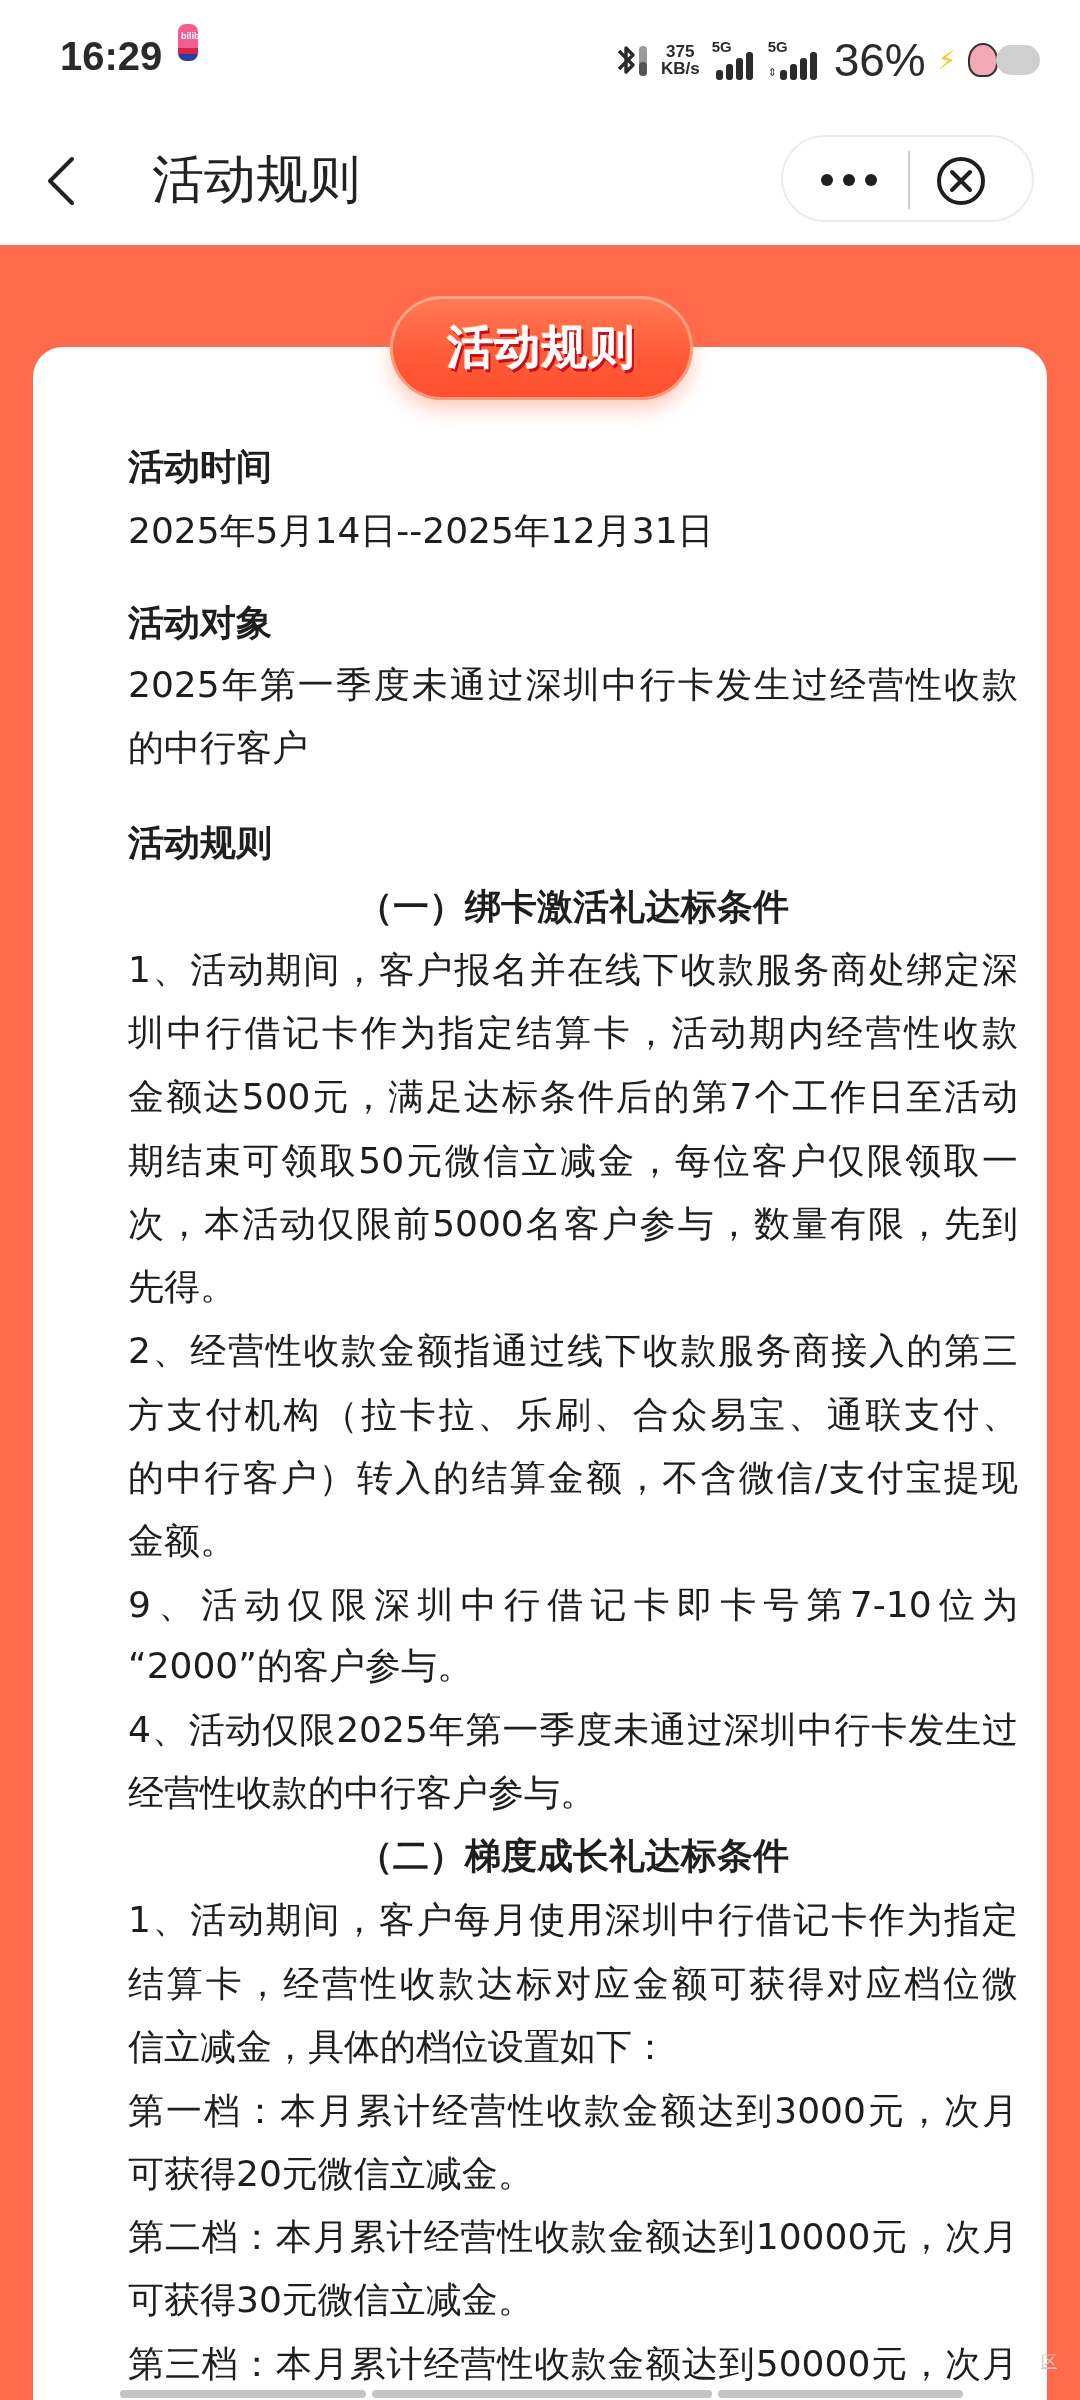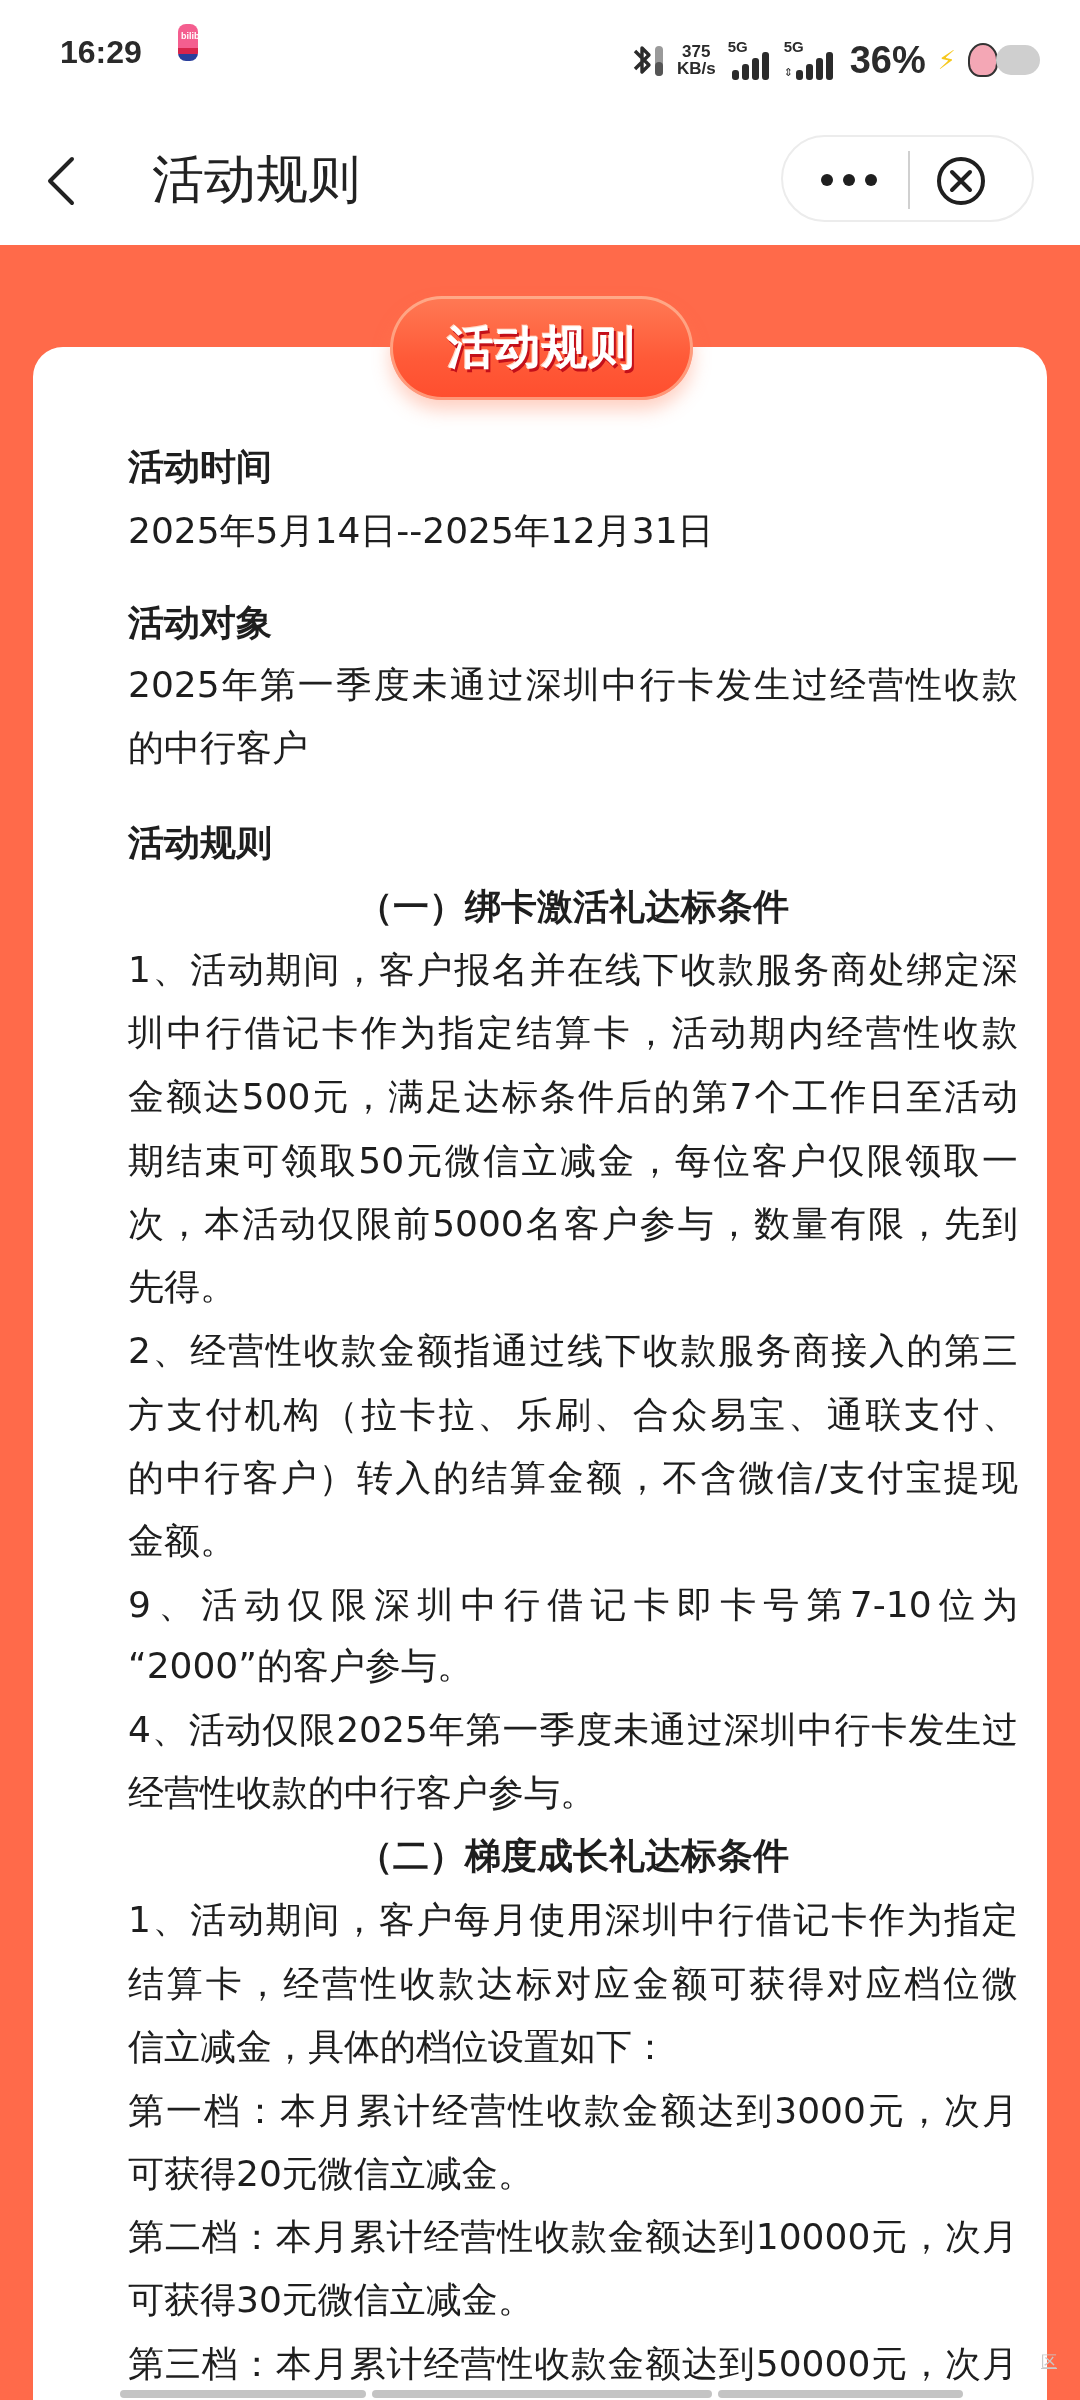--- a/index.html
+++ b/index.html
@@ -1,30 +1,30 @@
 <!DOCTYPE html>
 <html><head>
 <meta charset="utf-8">
 <style>
   * { box-sizing: border-box; margin: 0; padding: 0; }
   html, body { width: 1080px; height: 2400px; overflow: hidden; background: #ff6a4a; }
   body { position: relative; font-family: "DejaVu Sans", "Liberation Sans", sans-serif; color: #1f1f1f; }
 
   
   .statusbar { position: absolute; left: 0; top: 0; width: 1080px; height: 115px; background: #fff; }
-  .sb-time { position: absolute; left: 60px; top: 34px; font-size: 32px; font-weight: 600; color: #2a2a2a; letter-spacing: 0px; font-family: "Liberation Sans", sans-serif; }
+  .sb-time { position: absolute; left: 60px; top: 34px; font-size: 40px; font-weight: 600; color: #2a2a2a; letter-spacing: 0px; font-family: "Liberation Sans", sans-serif; }
   .sb-app { position: absolute; left: 178px; top: 24px; width: 20px; height: 37px; border-radius: 8px; background: linear-gradient(#f45e8f 0 66%, #d8244b 66% 82%, #2a3f9c 82%); overflow: hidden; }
   .sb-app span { position: absolute; left: 3px; top: 7px; font-size: 9px; color: #fff; font-weight: bold; font-family: "Liberation Sans", sans-serif; }
   .sb-right { position: absolute; right: 40px; top: 38px; height: 44px; display: flex; align-items: center; gap: 12px; color: #2b2b2b; }
   .sb-bt { width: 36px; height: 40px; }
   .sb-speed { display: flex; flex-direction: column; align-items: center; line-height: 17px; font-size: 17px; font-weight: bold; font-family: "Liberation Sans", sans-serif; }
   .sb-sig { display: flex; align-items: flex-end; gap: 3px; position: relative; height: 40px; }
   .sb-sig .lbl { position: absolute; left: 0; top: -2px; font-size: 15px; font-weight: bold; font-family: Liberation Sans, sans-serif; }
   .sb-sig .bar { width: 7px; background: #2b2b2b; border-radius: 3px; }
-  .sb-bat { font-size: 38px; font-weight: 700; font-family: "Liberation Sans", sans-serif; text-align: center; }
+  .sb-bat { font-size: 46px; font-weight: 400; font-family: "Liberation Sans", sans-serif; text-align: center; }
   .sb-bolt { color: #f6c81c; font-size: 26px; }
   .sb-pet { width: 30px; height: 34px; border-radius: 50% 50% 40% 40%; background: #f4a7b5; border: 2px solid #333; }
   .sb-cloud { width: 44px; height: 30px; border-radius: 15px; background: #cfcfcf; margin-left: -14px; }
 
   
   .navbar { position: absolute; left: 0; top: 115px; width: 1080px; height: 130px; background: #fff; }
   .nav-back { position: absolute; left: 40px; top: 38px; width: 42px; height: 56px; }
   .nav-title { position: absolute; left: 152px; top: 30px; font-size: 52px; color: #222; font-weight: 500; }
   .capsule { position: absolute; left: 781px; top: 20px; width: 253px; height: 87px; border: 2px solid #ececec; border-radius: 44px; background: #fff; }
   .cap-more { position: absolute; left: 38px; top: 30px; width: 70px; height: 26px; display: flex; gap: 10px; align-items: center; }

